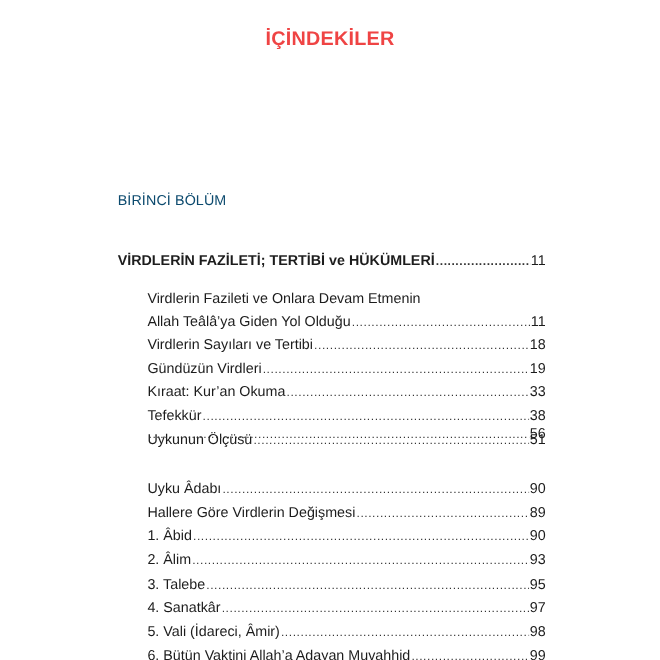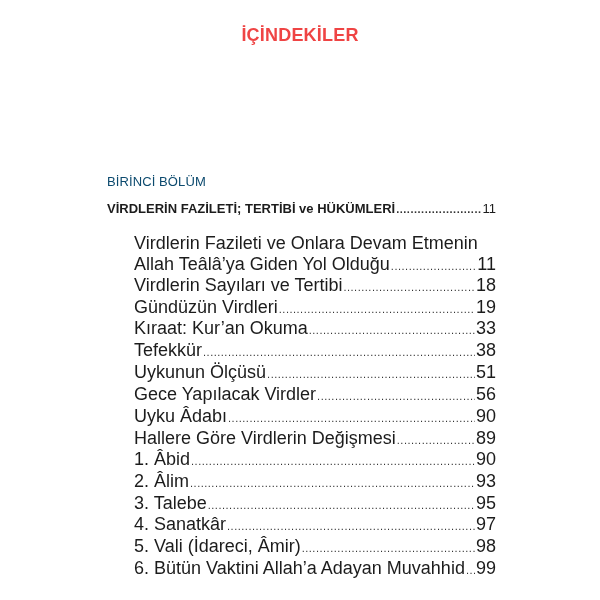--- a/index.html
+++ b/index.html
@@ -11,23 +11,23 @@
       position: absolute; left: 0; width: 600px; top: 25px;
       text-align: center; font-weight: bold; font-size: 18px; letter-spacing: 0.2px;
       color: #ef4444;
     }
     .part {
       position: absolute; left: 107px; top: 174px;
       font-size: 13px; color: #0c4a6e; letter-spacing: 0.1px;
     }
     .row {
       position: absolute; display: flex; align-items: baseline;
-      font-size: 18px; line-height: 16px; white-space: nowrap;
+      font-size: 13px; line-height: 16px; white-space: nowrap;
     }
-    .row .label { flex: 0 0 auto; }
+    .row .label { flex: 0 0 auto; margin-top: 28px; }
     .row .leader {
       flex: 1 1 auto; overflow: hidden; margin: 0 1px;
       color: #333; letter-spacing: 0.5px; font-size: 11px;
     }
     .row .leader::before {
       content: "....................................................................................................................................................................................................";
     }
     .row .page { flex: 0 0 auto; }
     .chapter { left: 107px; width: 389px; top: 201px; font-weight: bold; font-size: 13px; }
     .chapter .page { font-weight: normal; }
@@ -77,21 +77,20 @@
     <span class="label">Tefekkür</span>
     <span class="leader"></span>
     <span class="page">38</span>
   </div>
   <div class="row entry" style="top:364px">
     <span class="label">Uykunun Ölçüsü</span>
     <span class="leader"></span>
     <span class="page">51</span>
   </div>
   <div class="row entry" style="top:386px">
-    <span class="label">Gece Yapılacak Virdler</span>
     <span class="leader"></span>
     <span class="page">56</span>
   </div>
   <div class="row entry" style="top:408px">
     <span class="label">Uyku Âdabı</span>
     <span class="leader"></span>
     <span class="page">90</span>
   </div>
   <div class="row entry" style="top:430px">
     <span class="label">Hallere Göre Virdlerin Değişmesi</span>

